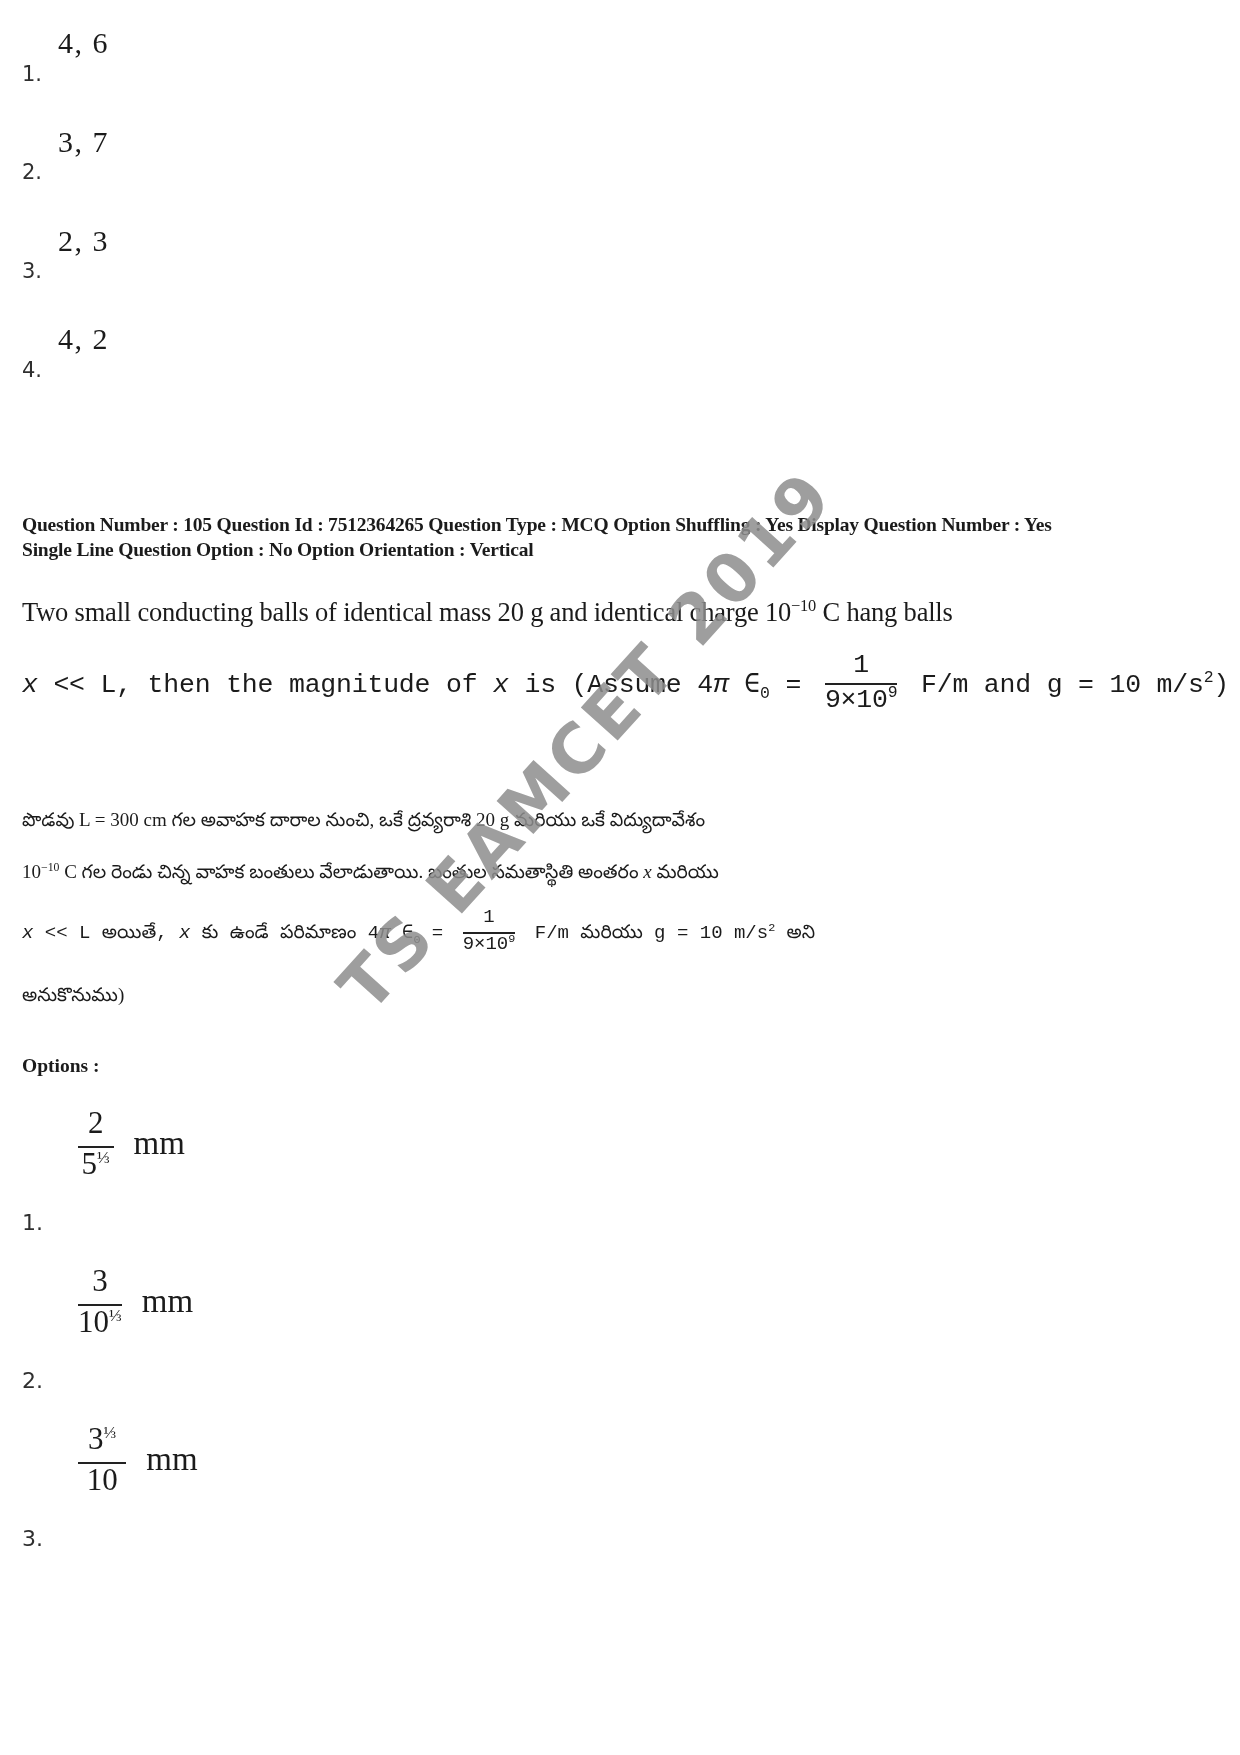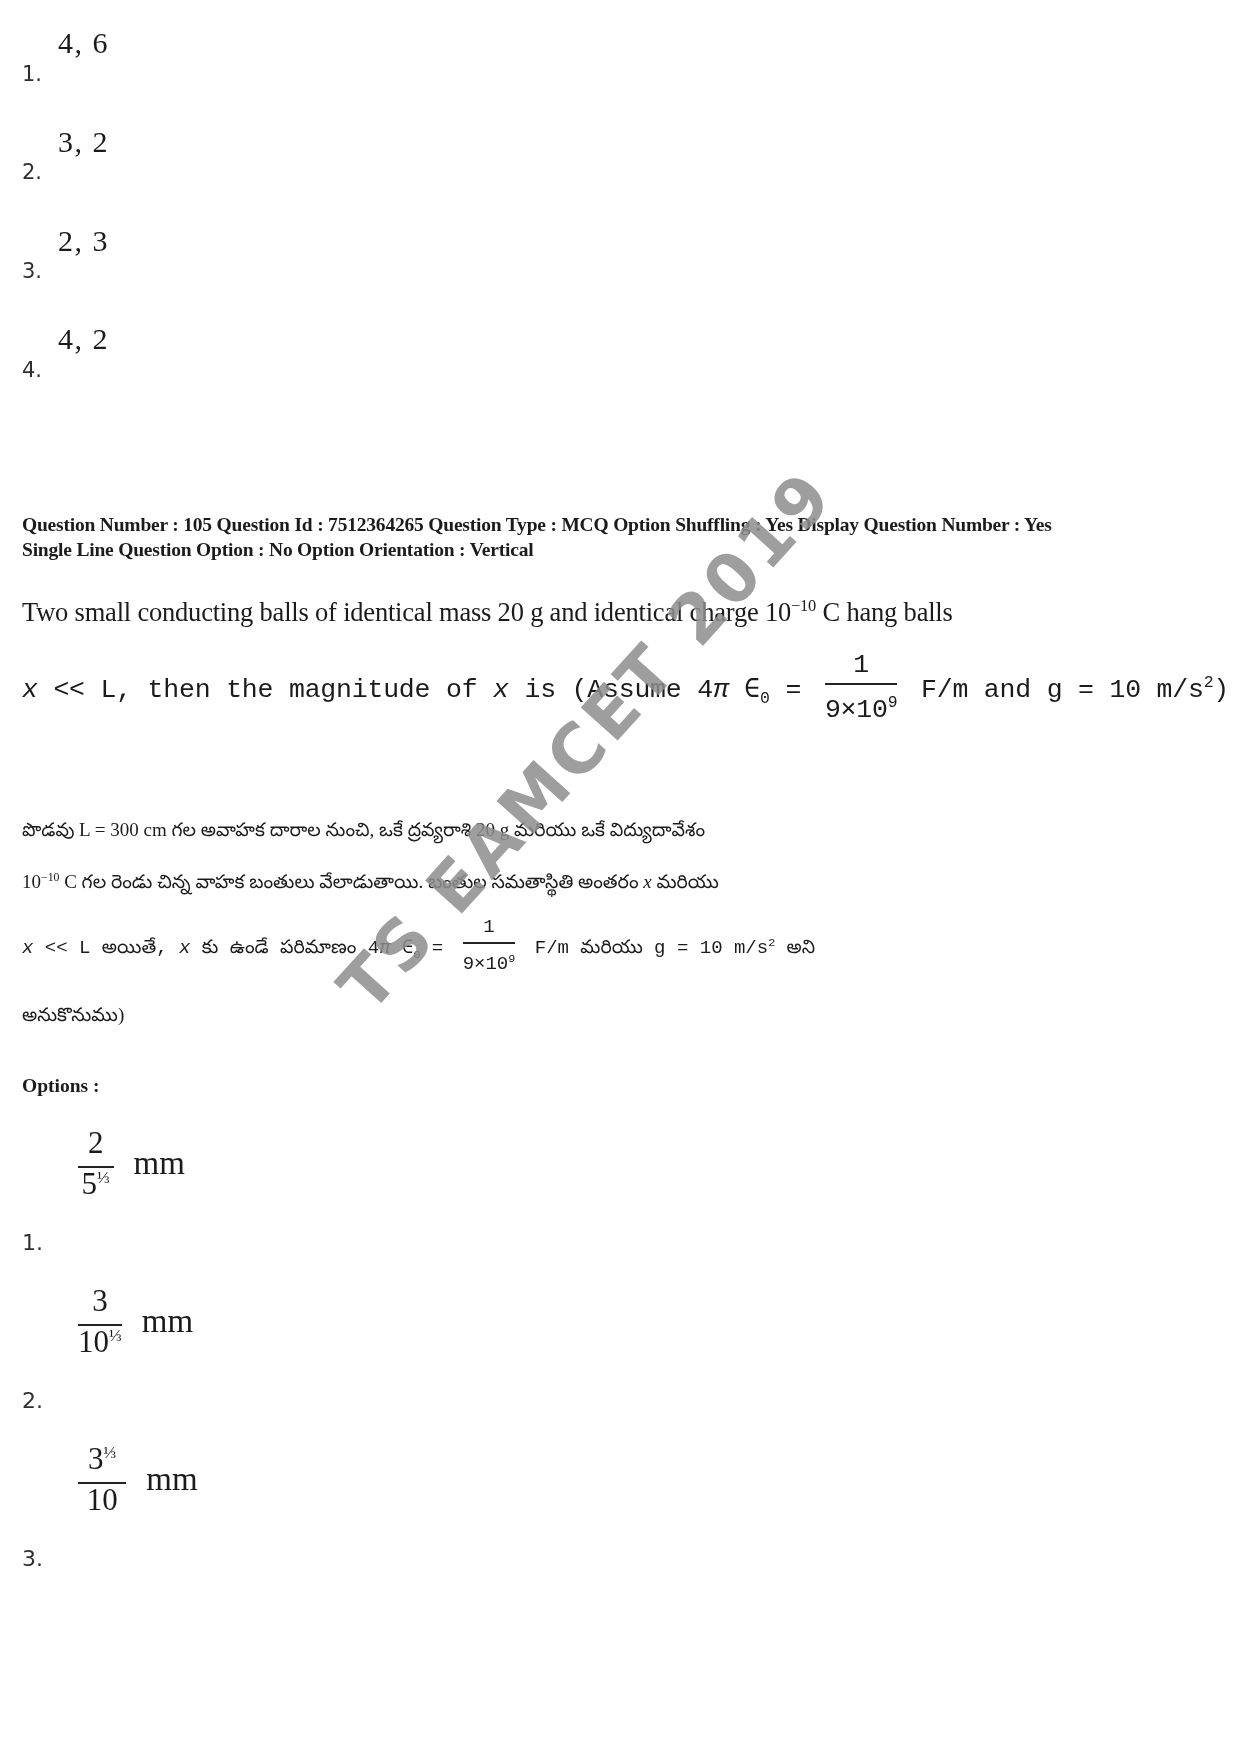--- a/index.html
+++ b/index.html
@@ -25,21 +25,21 @@
   .qline { white-space:nowrap; line-height:1.35; margin-bottom:13px; letter-spacing:-0.2px; }
   .q-l3 { margin-top:22px; margin-bottom:0;font-family:Liberation Mono, monospace; }
   .it { font-style:italic; }
   sup.s { font-size:62%; vertical-align:super; }
   sub.s { font-size:62%; vertical-align:sub; }
 
   
   .frac { display:inline-block; vertical-align:middle; text-align:center; line-height:1;
           margin:0 8px; transform:translateY(-3px); }
   .frac .fn { display:block; border-bottom:2px solid #222; padding:2px 9px 5px; }
-  .frac .fd { display:block; padding-top:10px; }
+  .frac .fd { display:block; padding-top:0; }
 
   
   .q-te { margin-top:88px; font-size:19px; }
   .q-te .qline { line-height:1.6; margin-bottom:22px; letter-spacing:0; }
 
   
   .opts-head { margin-top:45px; font-weight:bold; font-size:19.5px; }
   .opt { margin-top:30px; }
   .opt-math { margin-left:56px; font-size:31px; display:flex; align-items:center;
               gap:20px; width:max-content; }
@@ -63,21 +63,21 @@
 <body>
 
 <div class="page">
 
   <div>
     <div class="prev-item">
       <div class="pv">4, 6</div>
       <div class="pl">1.</div>
     </div>
     <div class="prev-item">
-      <div class="pv">3, 2</div>
+      <div class="pv">3, 7</div>
       <div class="pl">2.</div>
     </div>
     <div class="prev-item">
       <div class="pv">2, 3</div>
       <div class="pl">3.</div>
     </div>
     <div class="prev-item">
       <div class="pv">4, 2</div>
       <div class="pl">4.</div>
     </div>

